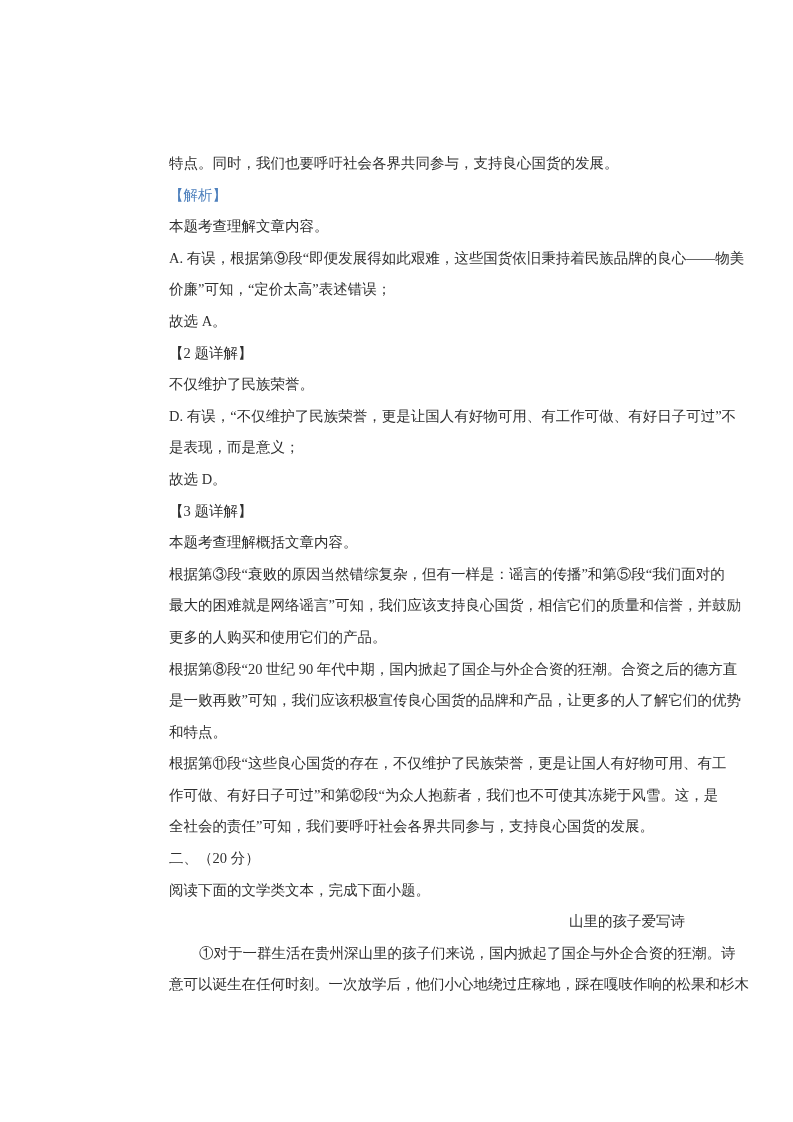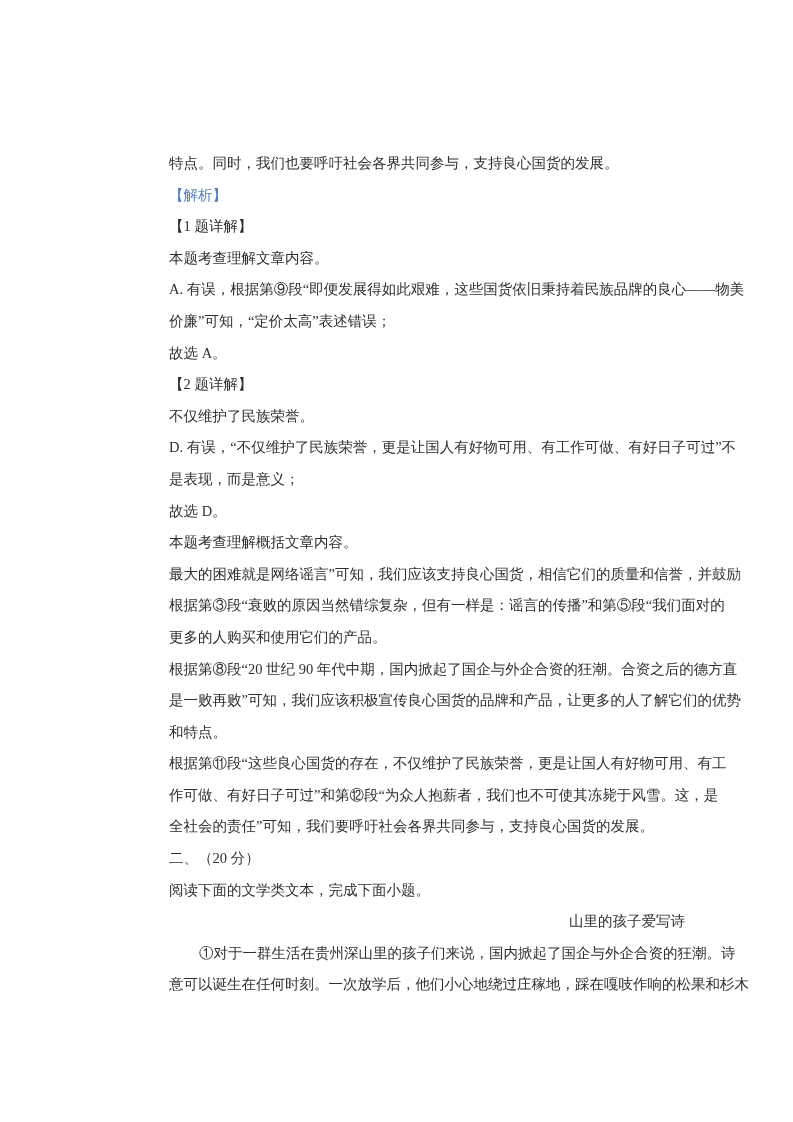--- a/index.html
+++ b/index.html
@@ -48,33 +48,33 @@
     color: var(--watermark);
   }
 </style>
 </head>
 <body>
 
 <div class="page">
   <div class="doc-body" id="doc-body">
       <div class="doc-line">特点。同时，我们也要呼吁社会各界共同参与，支持良心国货的发展。</div>
       <div class="doc-line blue">【解析】</div>
-      <div class="doc-line">【1 题详解】</div>
       <div class="doc-line">本题考查理解文章内容。</div>
       <div class="doc-line">A. 有误，根据第⑨段“即便发展得如此艰难，这些国货依旧秉持着民族品牌的良心——物美</div>
       <div class="doc-line">价廉”可知，“定价太高”表述错误；</div>
       <div class="doc-line">故选 A。</div>
       <div class="doc-line">【2 题详解】</div>
       <div class="doc-line">不仅维护了民族荣誉。</div>
       <div class="doc-line">D. 有误，“不仅维护了民族荣誉，更是让国人有好物可用、有工作可做、有好日子可过”不</div>
       <div class="doc-line">是表现，而是意义；</div>
       <div class="doc-line">故选 D。</div>
+      <div class="doc-line">【3 题详解】</div>
       <div class="doc-line">本题考查理解概括文章内容。</div>
+      <div class="doc-line">根据第③段“衰败的原因当然错综复杂，但有一样是：谣言的传播”和第⑤段“我们面对的</div>
       <div class="doc-line">最大的困难就是网络谣言”可知，我们应该支持良心国货，相信它们的质量和信誉，并鼓励</div>
-      <div class="doc-line">根据第③段“衰败的原因当然错综复杂，但有一样是：谣言的传播”和第⑤段“我们面对的</div>
       <div class="doc-line">更多的人购买和使用它们的产品。</div>
       <div class="doc-line">根据第⑧段“20 世纪 90 年代中期，国内掀起了国企与外企合资的狂潮。合资之后的德方直</div>
       <div class="doc-line">是一败再败”可知，我们应该积极宣传良心国货的品牌和产品，让更多的人了解它们的优势</div>
       <div class="doc-line">和特点。</div>
       <div class="doc-line">根据第⑪段“这些良心国货的存在，不仅维护了民族荣誉，更是让国人有好物可用、有工</div>
       <div class="doc-line">作可做、有好日子可过”和第⑫段“为众人抱薪者，我们也不可使其冻毙于风雪。这，是</div>
       <div class="doc-line">全社会的责任”可知，我们要呼吁社会各界共同参与，支持良心国货的发展。</div>
       <div class="doc-line">二、（20 分）</div>
       <div class="doc-line">阅读下面的文学类文本，完成下面小题。</div>
       <div class="doc-line center">山里的孩子爱写诗</div>

